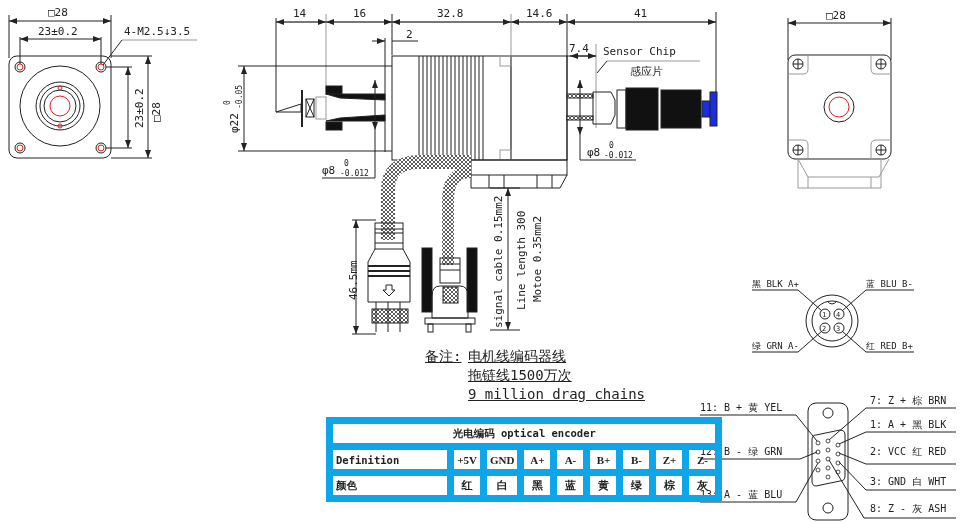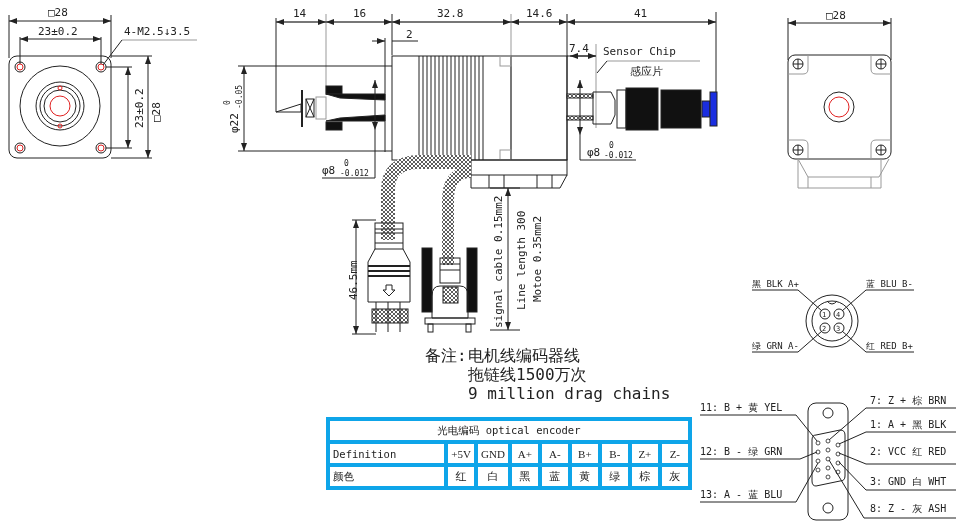--- a/index.html
+++ b/index.html
@@ -1,21 +1,21 @@
 <!DOCTYPE html>
 <html><head>
 <meta charset="utf-8">
 <style>
   html, body { margin:0; padding:0; background:#ffffff; }
   body { width:964px; height:523px; position:relative; overflow:hidden; font-family:"DejaVu Sans Mono", monospace; }
   svg text { font-family:"DejaVu Sans Mono", monospace; fill:#222; }
   .t { position:absolute; font-family:"DejaVu Sans Mono", monospace; color:#222; white-space:nowrap; }
-  .note { font-size:16px; line-height:16px; }
+  .note { font-size:14px; line-height:16px;text-decoration:underline; }
   table.enc { position:absolute; left:326px; top:417px; border-collapse:collapse; font-family:"DejaVu Sans Mono", monospace; font-size:10.5px; color:#222; }
-  table.enc td { border:4px solid #0ea5e9; padding:0 3px; height:19px; text-align:center; white-space:nowrap; }
+  table.enc td { border:7px solid #0ea5e9; padding:0 3px; height:19px; text-align:center; white-space:nowrap;font-weight:bold; }
   table.enc td.lbl { text-align:left; width:108px; }
   table.enc td.c { width:20px; font-family:"Liberation Serif", serif; font-size:11px; }
 </style>
 </head>
 <body>
 
 <svg width="964" height="523" style="position:absolute;left:0;top:0">
   <defs>
     <pattern id="mesh" width="4" height="4" patternUnits="userSpaceOnUse">
       <rect width="4" height="4" fill="#fff"></rect>

